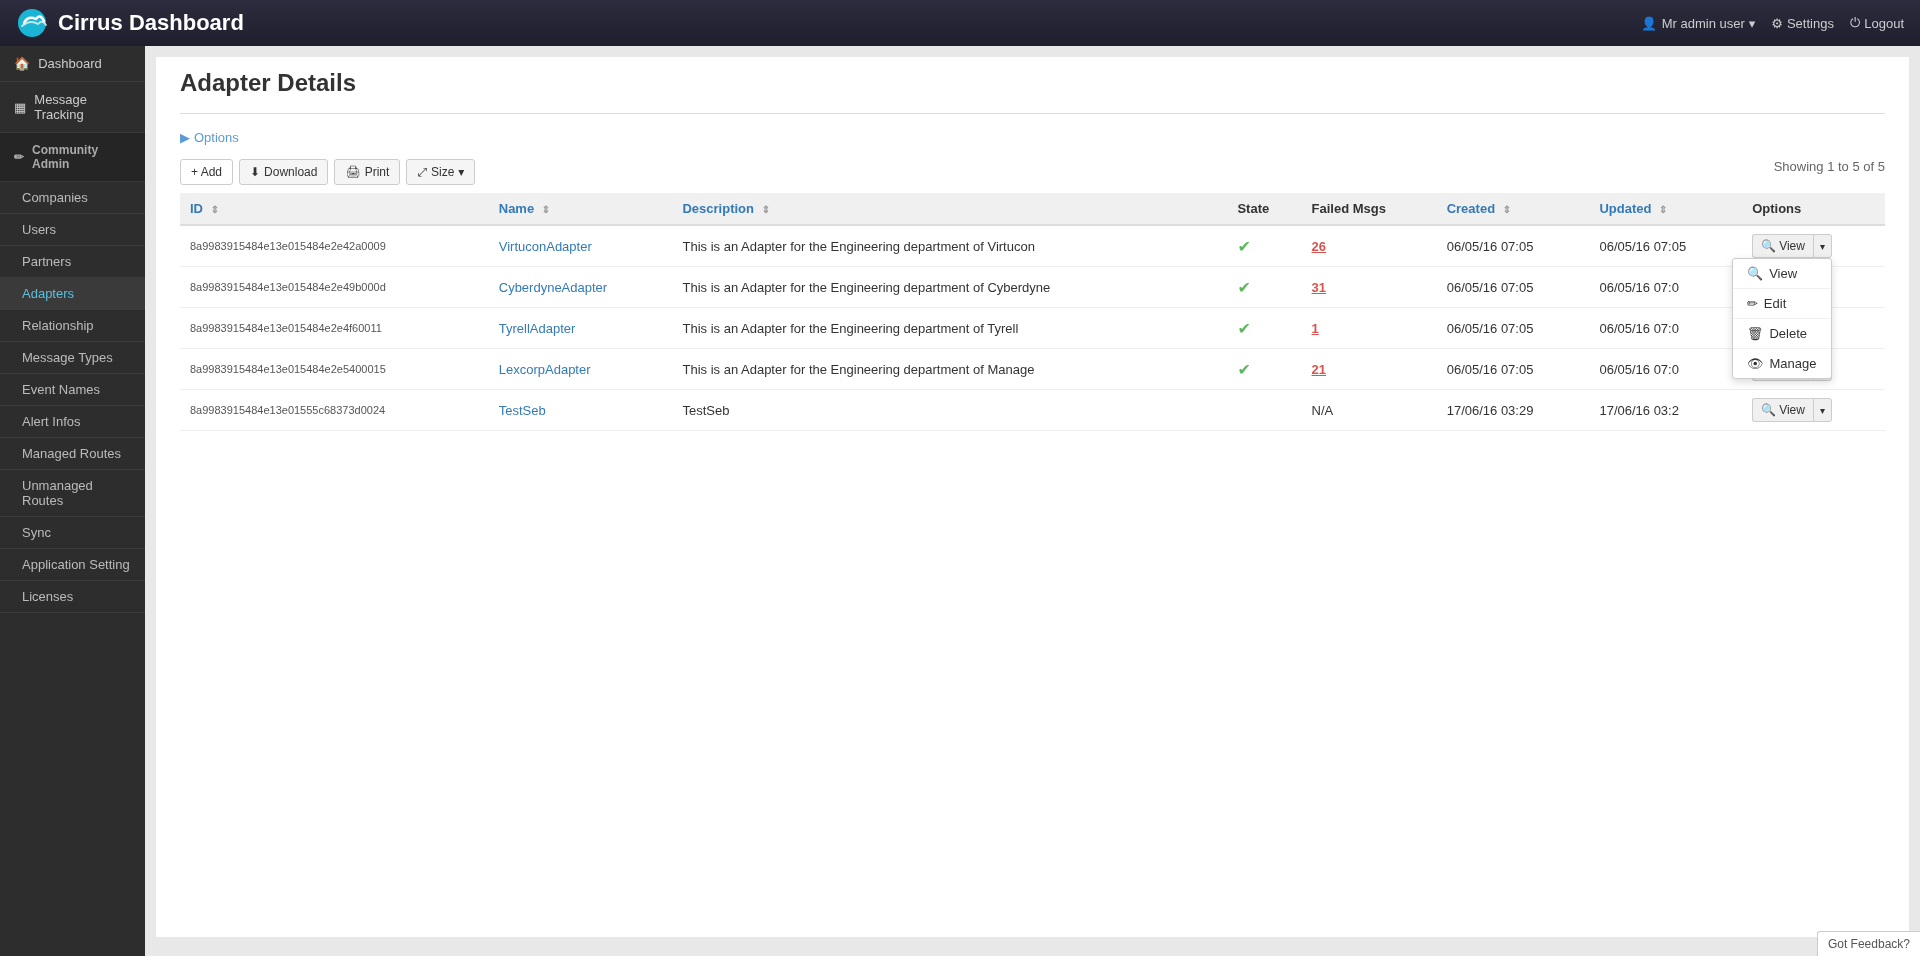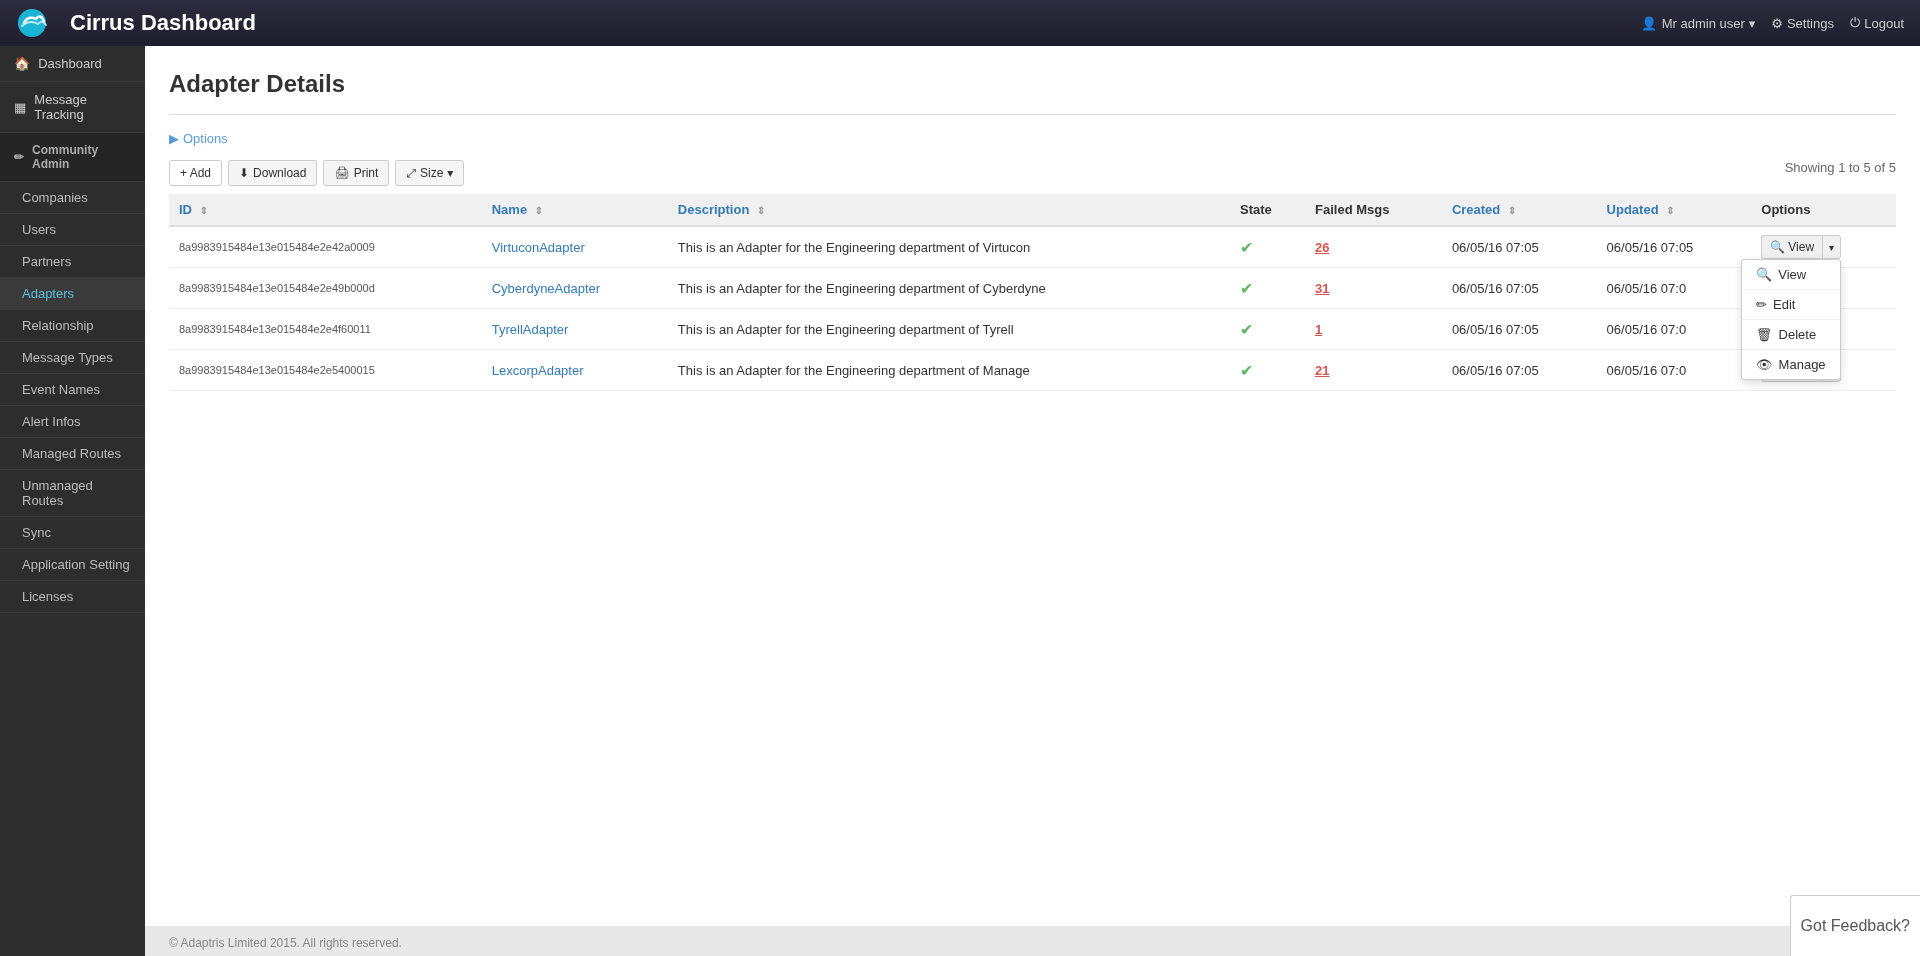--- a/index.html
+++ b/index.html
@@ -11,21 +11,21 @@
       background: linear-gradient(to bottom, #2c2c3e, #1e1e2d);
       height: 46px;
       display: flex;
       align-items: center;
       padding: 0 16px;
       justify-content: space-between;
     }
     #topnav .brand {
       display: flex;
       align-items: center;
-      gap: 22px;
+      gap: 10px;
       color: #fff;
       font-size: 22px;
       font-weight: bold;
     }
     .cirrus-logo {
       width: 32px;
       height: 32px;
     }
     #topnav .right-nav {
       display: flex;
@@ -84,22 +84,22 @@
 
     
     #main {
       flex: 1;
       background: #e8e8e8;
       overflow-y: auto;
       position: relative;
     }
     #content-area {
       background: #fff;
-      margin: 0;
-      padding: 24px 24px;
+      margin: 11px;
+      padding: 12px 24px;
       min-height: calc(100% - 30px);
     }
     .page-title {
       font-size: 24px;
       font-weight: bold;
       color: #333;
       margin-bottom: 16px;
     }
     .options-link {
       color: #5b9bd5;
@@ -233,22 +233,22 @@
 
     
     #feedback-btn {
       position: fixed;
       bottom: 0;
       right: 0;
       background: #fff;
       border: 1px solid #ccc;
       border-bottom: none;
       border-right: none;
-      padding: 21px 10px;
-      font-size: 16px;
+      padding: 5px 10px;
+      font-size: 12px;
       cursor: pointer;
       color: #555;
       border-radius: 3px 0 0 0;
     }
 
     
     .page-divider {
       border: none;
       border-top: 1px solid #ddd;
       margin-bottom: 16px;
@@ -475,20 +475,37 @@
               <td>06/05/16 07:0</td>
               <td>
         <div class="options-btn-group">
           <button class="btn-view">
             <span>🔍</span> View
           </button>
           <button class="btn-dropdown">▾</button>
         </div>
       </td>
             </tr>
+            <tr>
+              <td style="font-size: 11px; color: rgb(85, 85, 85);">8a9983915484e13e01555c68373d0024</td>
+              <td><a href="#">TestSeb</a></td>
+              <td>TestSeb</td>
+              <td></td>
+              <td>N/A</td>
+              <td>17/06/16 03:29</td>
+              <td>17/06/16 03:2</td>
+              <td>
+        <div class="options-btn-group">
+          <button class="btn-view">
+            <span>🔍</span> View
+          </button>
+          <button class="btn-dropdown">▾</button>
+        </div>
+      </td>
+            </tr>
           </tbody>
       </table>
 
     </div>
     <div id="footer">
       <span>© Adaptris Limited 2015. All rights reserved.</span>
     </div>
   </div>
 </div>
 

